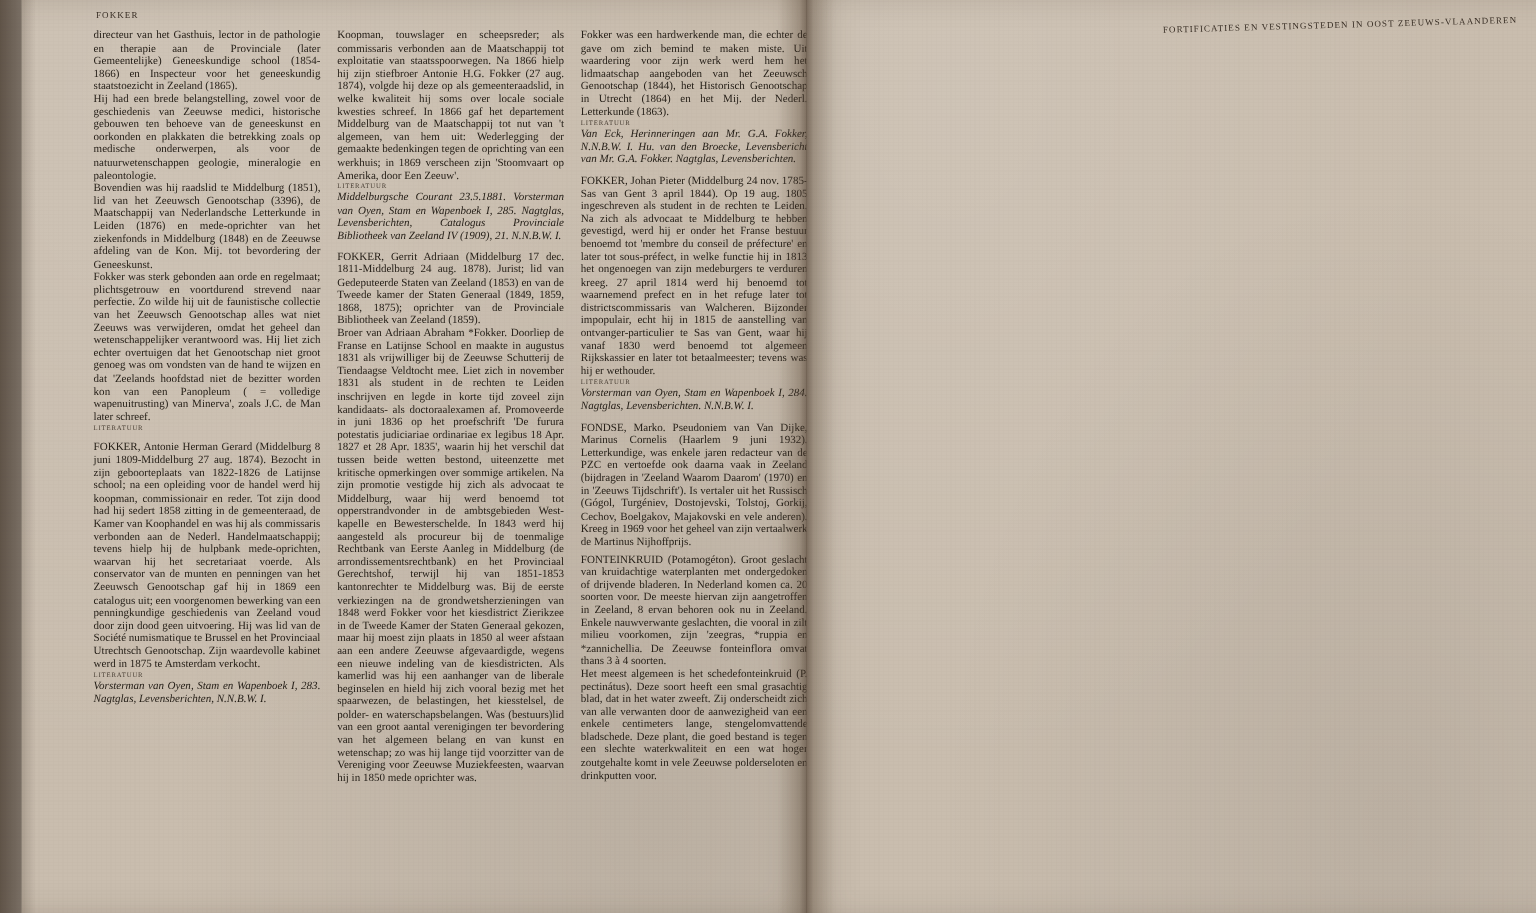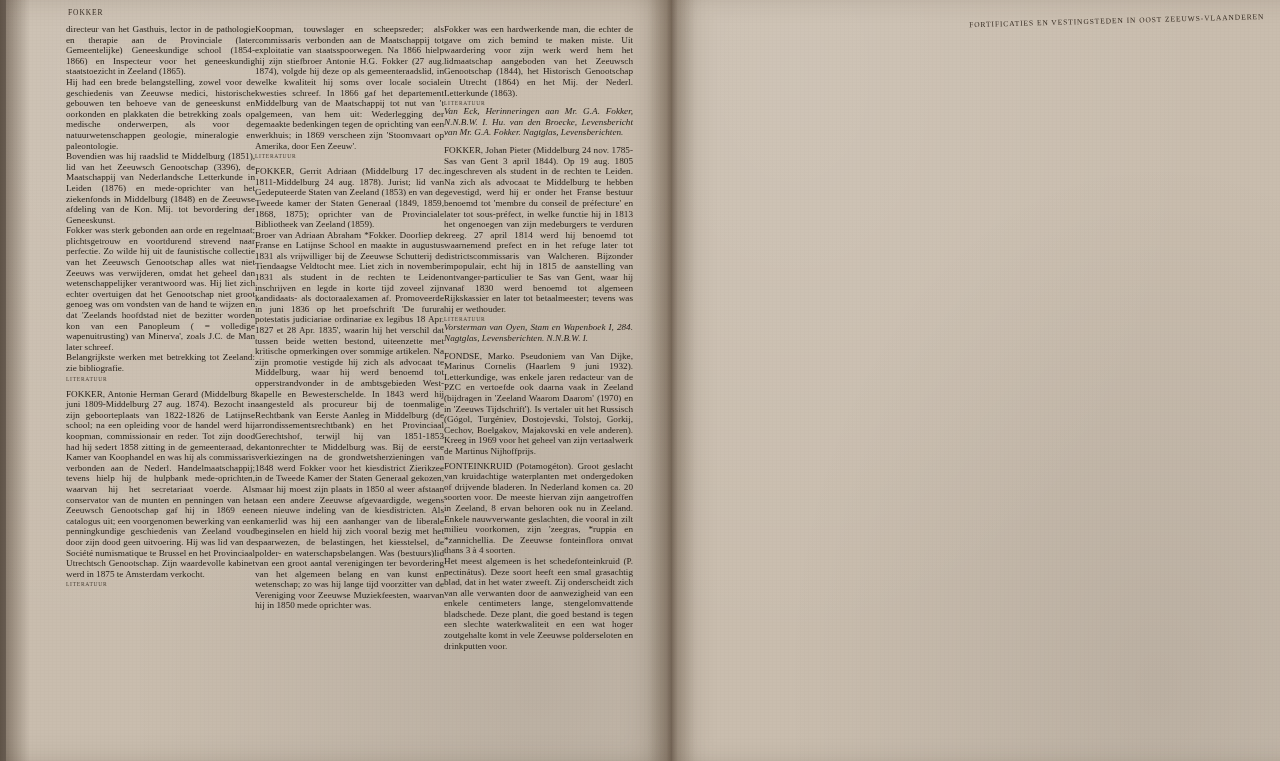--- a/index.html
+++ b/index.html
@@ -9,21 +9,21 @@
     background:#8b8278;
   }
   
   .page{
     position:absolute;top:0;height:761px;
     background:#c9bdae;
     background-image:
       radial-gradient(ellipse at 20% 10%, rgba(255,255,255,.10), rgba(0,0,0,0) 60%),
       radial-gradient(ellipse at 80% 90%, rgba(0,0,0,.07), rgba(0,0,0,0) 55%);
   }
-  .page-left{left:6px;width:666px;
+  .page-left{left:18px;width:666px;
     box-shadow: inset -26px 0 36px -18px rgba(60,45,30,.55);}
   .page-right{left:672px;width:608px;
     box-shadow: inset 22px 0 34px -18px rgba(60,45,30,.50);}
   .gutter{
     position:absolute;top:0;left:648px;width:48px;height:761px;
     background:linear-gradient(to right,
       rgba(90,70,52,.00) 0%,
       rgba(90,70,52,.22) 38%,
       rgba(70,52,38,.42) 50%,
       rgba(90,70,52,.18) 62%,
@@ -48,21 +48,21 @@
   .runhead{
     position:absolute;font-size:7.5px;letter-spacing:.9px;
     color:#3a3027;font-family:"Liberation Serif", serif;
     text-transform:uppercase;white-space:nowrap;
   }
   .runhead-left{left:62px;top:8px;}
   .runhead-right{right:16px;top:12px;transform:rotate(-1.6deg);transform-origin:right center;}
 
   
   .cols{position:absolute;display:flex;}
-  .cols-left{left:60px;top:24px;width:596px;}
+  .cols-left{left:60px;top:24px;width:596px;gap:14px;}
   .col{width:189px;}
 
   .col p{
     margin:0;font-size:9.2px;line-height:10.6px;
     text-align:justify;color:#2a241d;
     font-family:"Liberation Serif", serif;
     hyphens:auto;
   }
   .entry-head{font-weight:normal;}
   .it{font-style:italic;}
@@ -85,31 +85,32 @@
   <div class="page page-left">
     <div class="blurwrap">
       <div class="runhead runhead-left">FOKKER</div>
       <div class="cols cols-left">
 
         <div class="col">
           <p>directeur van het Gasthuis, lector in de pathologie en therapie aan de Provinciale (later Gemeentelijke) Geneeskundige school (1854-1866) en Inspecteur voor het geneeskundig staatstoezicht in Zeeland (1865).</p>
           <p>Hij had een brede belangstelling, zowel voor de geschiedenis van Zeeuwse medici, historische gebouwen ten behoeve van de geneeskunst en oorkonden en plakkaten die betrekking zoals op medische onderwerpen, als voor de natuurwetenschappen geologie, mineralogie en paleontologie.</p>
           <p>Bovendien was hij raadslid te Middelburg (1851), lid van het Zeeuwsch Genootschap (3396), de Maatschappij van Nederlandsche Letterkunde in Leiden (1876) en mede-oprichter van het ziekenfonds in Middelburg (1848) en de Zeeuwse afdeling van de Kon. Mij. tot bevordering der Geneeskunst.</p>
           <p>Fokker was sterk gebonden aan orde en regelmaat; plichtsgetrouw en voortdurend strevend naar perfectie. Zo wilde hij uit de faunistische collectie van het Zeeuwsch Genootschap alles wat niet Zeeuws was verwijderen, omdat het geheel dan wetenschappelijker verantwoord was. Hij liet zich echter overtuigen dat het Genootschap niet groot genoeg was om vondsten van de hand te wijzen en dat 'Zeelands hoofdstad niet de bezitter worden kon van een Panopleum ( = volledige wapenuitrusting) van Minerva', zoals J.C. de Man later schreef.</p>
-          <p>Belangrijkste werken met betrekking tot Zeeland: zie bibliografie.</p>
           <div class="lit-label">LITERATUUR</div>
           <div class="gap"></div>
           <p><span class="entry-head">FOKKER, Antonie Herman Gerard</span><span> (Middelburg 8 juni 1809-Middelburg 27 aug. 1874). Bezocht in zijn geboorteplaats van 1822-1826 de Latijnse school; na een opleiding voor de handel werd hij koopman, commissionair en reder. Tot zijn dood had hij sedert 1858 zitting in de gemeenteraad, de Kamer van Koophandel en was hij als commissaris verbonden aan de Nederl. Handelmaatschappij; tevens hielp hij de hulpbank mede-oprichten, waarvan hij het secretariaat voerde. Als conservator van de munten en penningen van het Zeeuwsch Genootschap gaf hij in 1869 een catalogus uit; een voorgenomen bewerking van een penningkundige geschiedenis van Zeeland voud door zijn dood geen uitvoering. Hij was lid van de Société numismatique te Brussel en het Provinciaal Utrechtsch Genootschap. Zijn waardevolle kabinet werd in 1875 te Amsterdam verkocht.</span></p>
           <div class="lit-label">LITERATUUR</div>
+          <p class="lit it">Vorsterman van Oyen, Stam en Wapenboek I, 283. Nagtglas, Levensberichten, N.N.B.W. I.</p>
           <div class="gap"></div>
         </div>
 
         <div class="col">
           <p>Koopman, touwslager en scheepsreder; als commissaris verbonden aan de Maatschappij tot exploitatie van staatsspoorwegen. Na 1866 hielp hij zijn stiefbroer Antonie H.G. Fokker (27 aug. 1874), volgde hij deze op als gemeenteraadslid, in welke kwaliteit hij soms over locale sociale kwesties schreef. In 1866 gaf het departement Middelburg van de Maatschappij tot nut van 't algemeen, van hem uit: Wederlegging der gemaakte bedenkingen tegen de oprichting van een werkhuis; in 1869 verscheen zijn 'Stoomvaart op Amerika, door Een Zeeuw'.</p>
           <div class="lit-label">LITERATUUR</div>
+          <p class="lit it">Middelburgsche Courant 23.5.1881. Vorsterman van Oyen, Stam en Wapenboek I, 285. Nagtglas, Levensberichten, Catalogus Provinciale Bibliotheek van Zeeland IV (1909), 21. N.N.B.W. I.</p>
           <div class="gap"></div>
           <p><span class="entry-head">FOKKER, Gerrit Adriaan</span><span> (Middelburg 17 dec. 1811-Middelburg 24 aug. 1878). Jurist; lid van Gedeputeerde Staten van Zeeland (1853) en van de Tweede kamer der Staten Generaal (1849, 1859, 1868, 1875); oprichter van de Provinciale Bibliotheek van Zeeland (1859).</span></p>
           <p>Broer van Adriaan Abraham *Fokker. Doorliep de Franse en Latijnse School en maakte in augustus 1831 als vrijwilliger bij de Zeeuwse Schutterij de Tiendaagse Veldtocht mee. Liet zich in november 1831 als student in de rechten te Leiden inschrijven en legde in korte tijd zoveel zijn kandidaats- als doctoraalexamen af. Promoveerde in juni 1836 op het proefschrift 'De furura potestatis judiciariae ordinariae ex legibus 18 Apr. 1827 et 28 Apr. 1835', waarin hij het verschil dat tussen beide wetten bestond, uiteenzette met kritische opmerkingen over sommige artikelen. Na zijn promotie vestigde hij zich als advocaat te Middelburg, waar hij werd benoemd tot opperstrandvonder in de ambtsgebieden West-kapelle en Bewesterschelde. In 1843 werd hij aangesteld als procureur bij de toenmalige Rechtbank van Eerste Aanleg in Middelburg (de arrondissementsrechtbank) en het Provinciaal Gerechtshof, terwijl hij van 1851-1853 kantonrechter te Middelburg was. Bij de eerste verkiezingen na de grondwetsherzieningen van 1848 werd Fokker voor het kiesdistrict Zierikzee in de Tweede Kamer der Staten Generaal gekozen, maar hij moest zijn plaats in 1850 al weer afstaan aan een andere Zeeuwse afgevaardigde, wegens een nieuwe indeling van de kiesdistricten. Als kamerlid was hij een aanhanger van de liberale beginselen en hield hij zich vooral bezig met het spaarwezen, de belastingen, het kiesstelsel, de polder- en waterschapsbelangen. Was (bestuurs)lid van een groot aantal verenigingen ter bevordering van het algemeen belang en van kunst en wetenschap; zo was hij lange tijd voorzitter van de Vereniging voor Zeeuwse Muziekfeesten, waarvan hij in 1850 mede oprichter was.</p>
         </div>
 
         <div class="col">
           <p>Fokker was een hardwerkende man, die echter de gave om zich bemind te maken miste. Uit waardering voor zijn werk werd hem het lidmaatschap aangeboden van het Zeeuwsch Genootschap (1844), het Historisch Genootschap in Utrecht (1864) en het Mij. der Nederl. Letterkunde (1863).</p>
           <div class="lit-label">LITERATUUR</div>
           <p class="lit it">Van Eck, Herinneringen aan Mr. G.A. Fokker, N.N.B.W. I. Hu. van den Broecke, Levensbericht van Mr. G.A. Fokker. Nagtglas, Levensberichten.</p>
           <div class="gap"></div>

